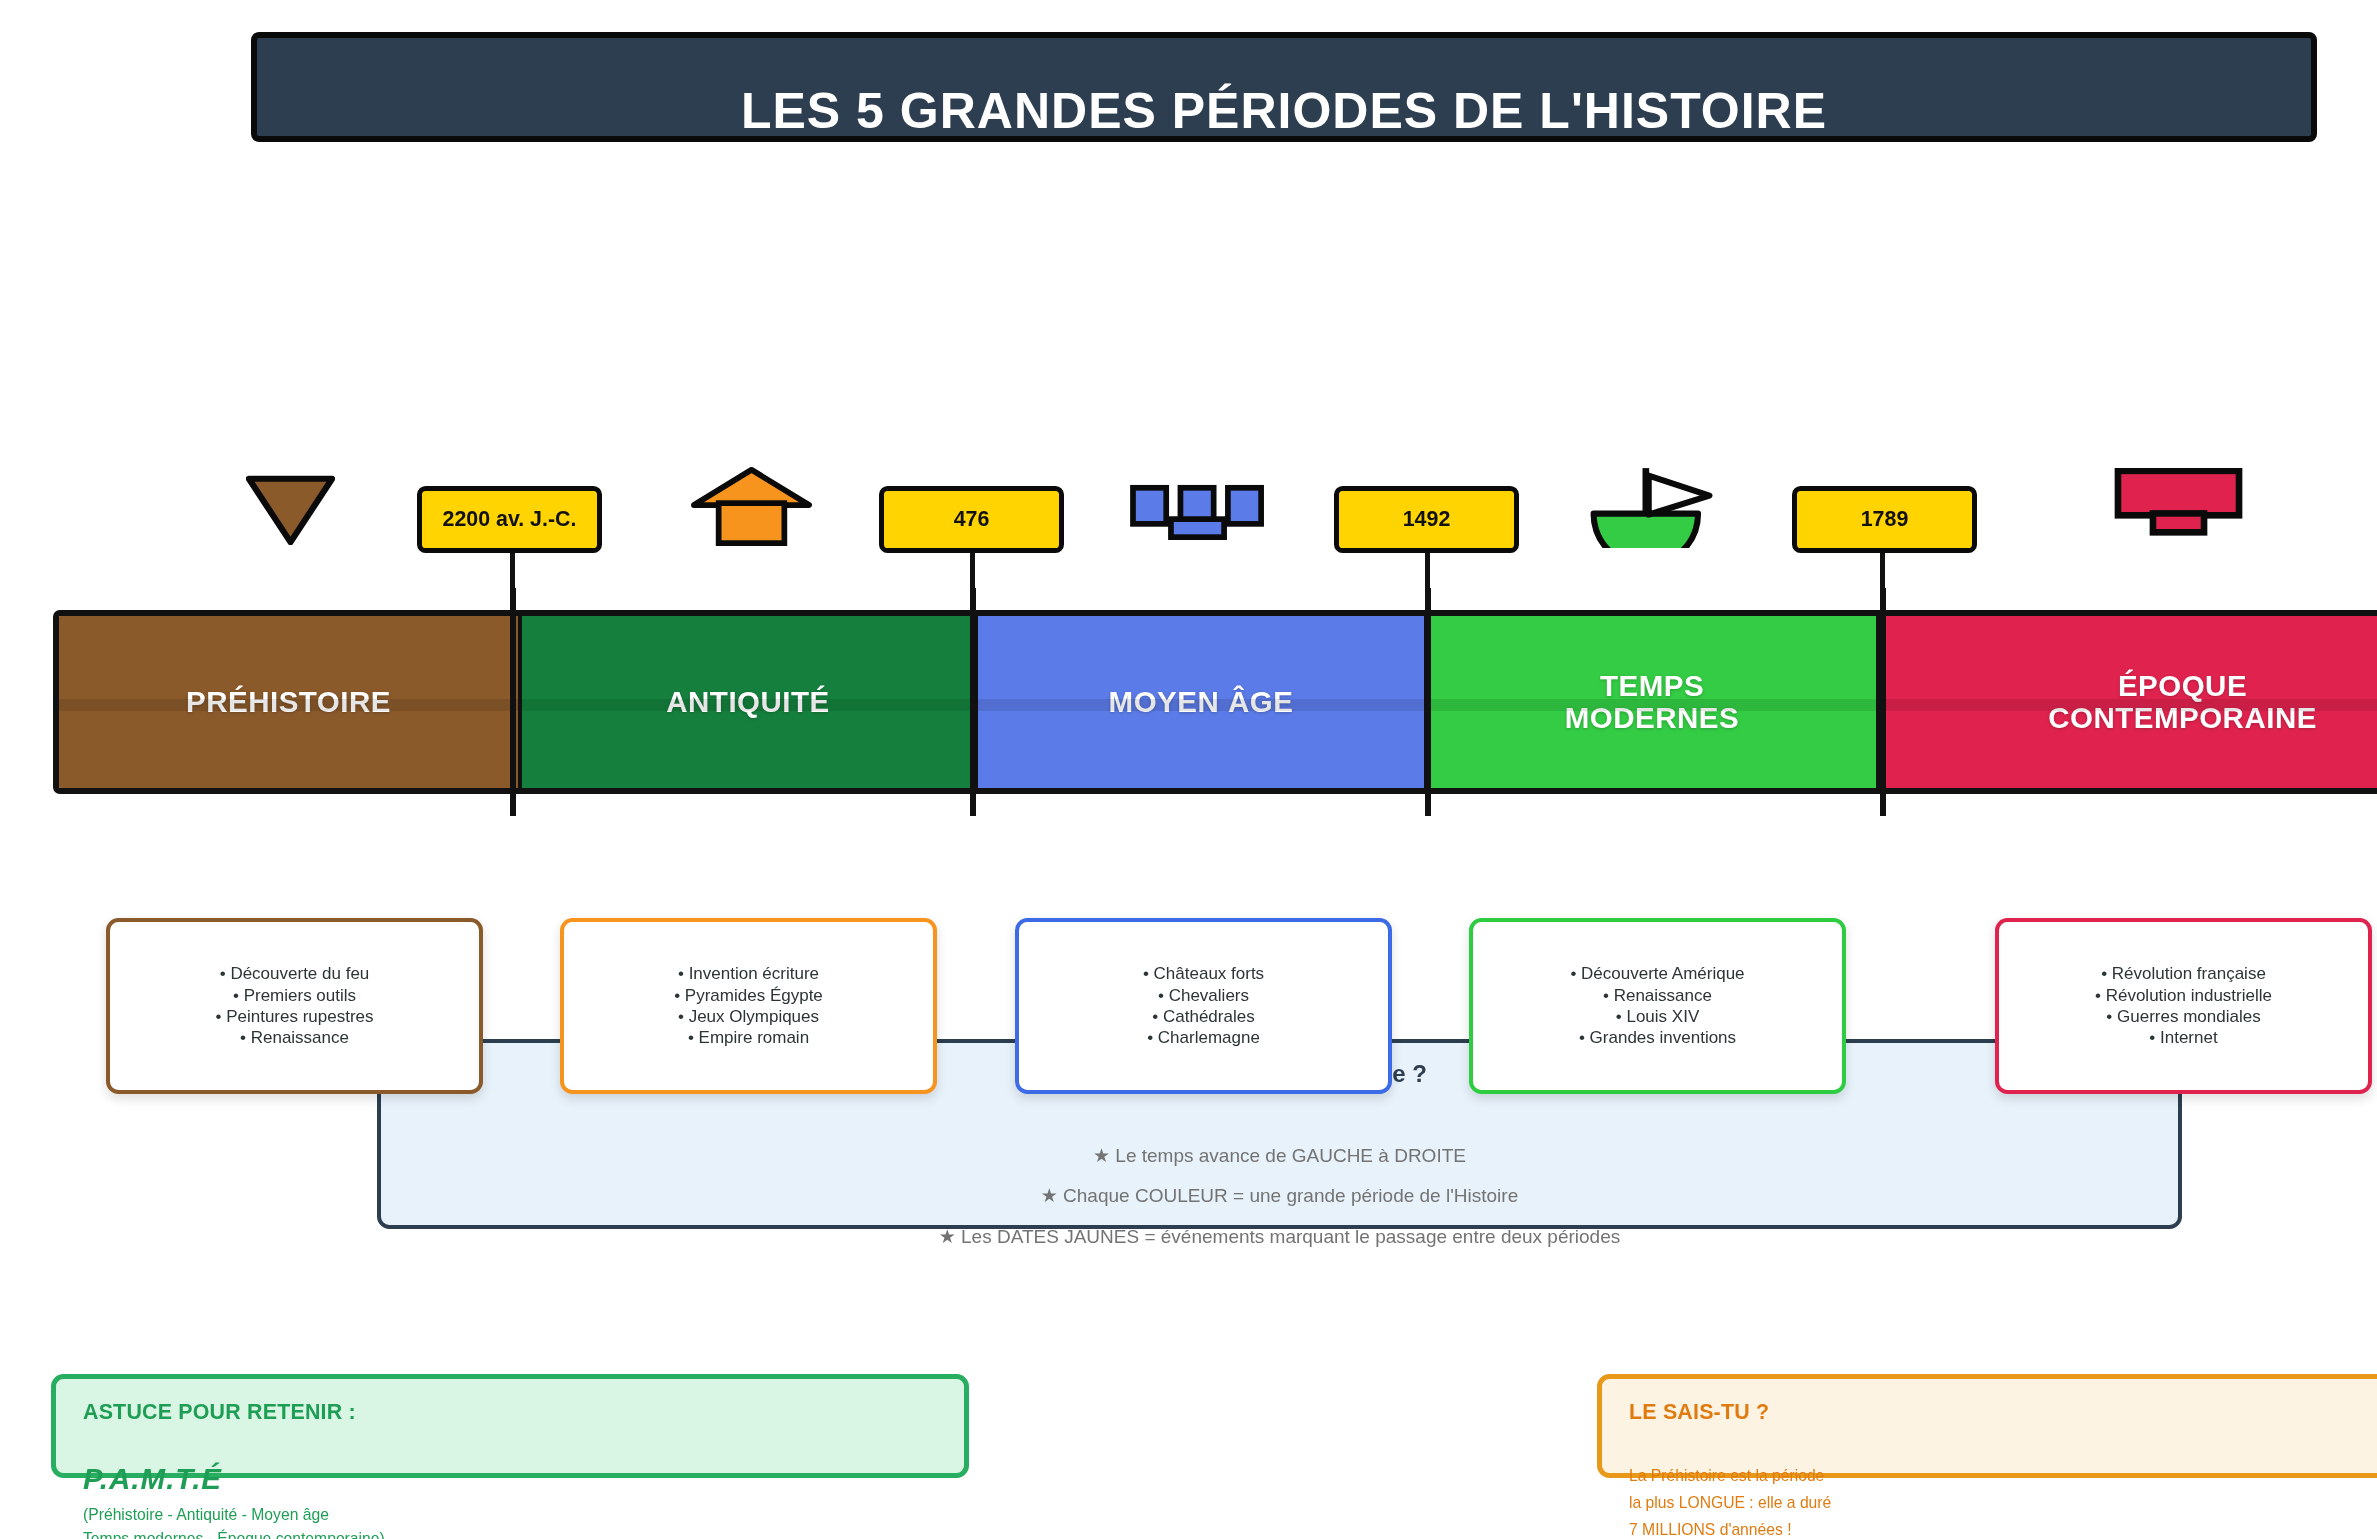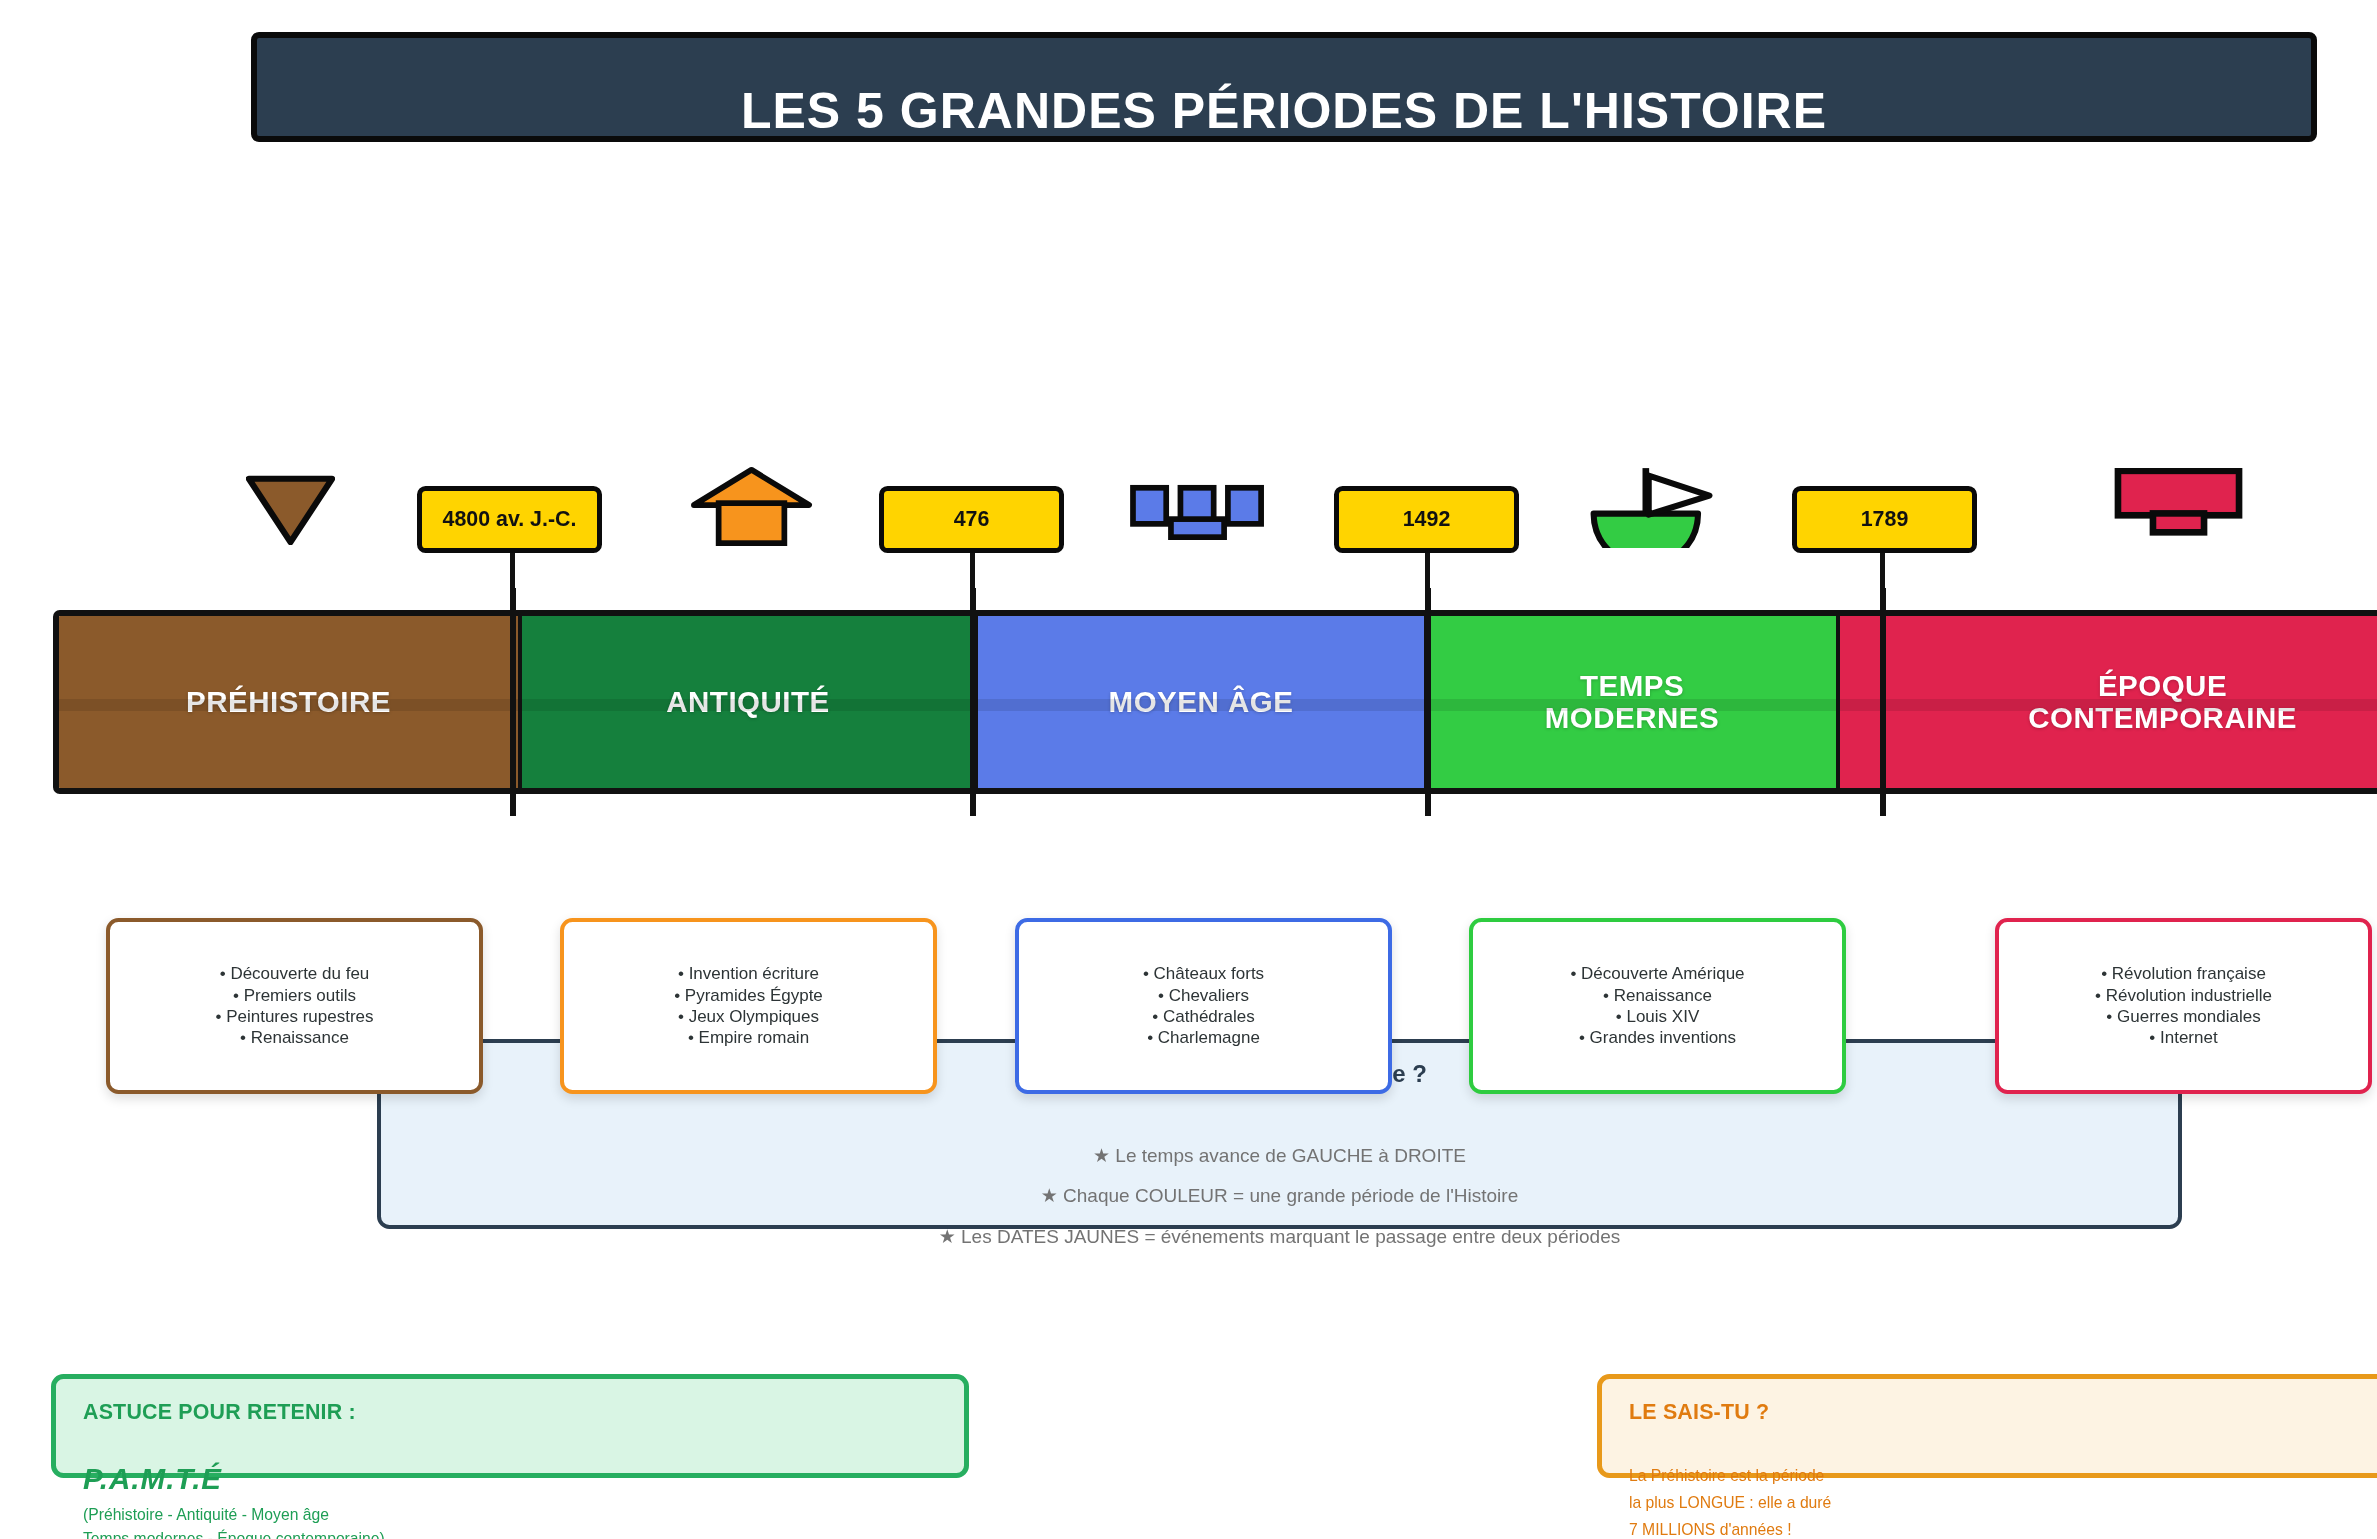--- a/index.html
+++ b/index.html
@@ -176,21 +176,21 @@
   <line x1="124" y1="4" x2="124" y2="104" stroke="#0a0a0a" stroke-width="14"></line>
   <polygon points="130,20 258,62 130,102" fill="#ffffff" stroke="#0a0a0a" stroke-width="13" stroke-linejoin="round"></polygon>
 </svg>
 
 <svg id="icon-computer" class="tl-icon" viewBox="0 0 272 148">
   <rect x="8" y="6" width="256" height="94" fill="#E0234E" stroke="#0a0a0a" stroke-width="14"></rect>
   <rect x="82" y="96" width="108" height="40" fill="#E0234E" stroke="#0a0a0a" stroke-width="14"></rect>
 </svg>
 
 <div class="date-box" style="left:417px;top:486px;width:185px;">
-  <span>4800 av. J.-C.</span>
+  <span>2200 av. J.-C.</span>
 </div>
 <div class="date-stem" style="left:510px;top:553px;height:59px;"></div>
 
 <div class="date-box" style="left:879px;top:486px;width:185px;">
   <span>476</span>
 </div>
 <div class="date-stem" style="left:970px;top:553px;height:59px;"></div>
 
 <div class="date-box" style="left:1334px;top:486px;width:185px;">
   <span>1492</span>
@@ -208,21 +208,21 @@
     <div class="period-label">PRÉHISTOIRE</div>
   </div>
   <div class="period-seg" style="width:456px;background:#15803d;">
     <div class="seg-stripe"></div>
     <div class="period-label">ANTIQUITÉ</div>
   </div>
   <div class="period-seg" style="width:450px;background:#5B7BE8;">
     <div class="seg-stripe"></div>
     <div class="period-label">MOYEN ÂGE</div>
   </div>
-  <div class="period-seg" style="width:412px;background:#33CC44;">
+  <div class="period-seg" style="width:452px;background:#33CC44;">
     <div class="seg-stripe"></div>
     <div class="period-label">TEMPS
 MODERNES</div>
   </div>
   <div class="period-seg" style="flex:1;background:#E0234E;">
     <div class="seg-stripe"></div>
     <div class="period-label">ÉPOQUE
 CONTEMPORAINE</div>
   </div>
 </div>

